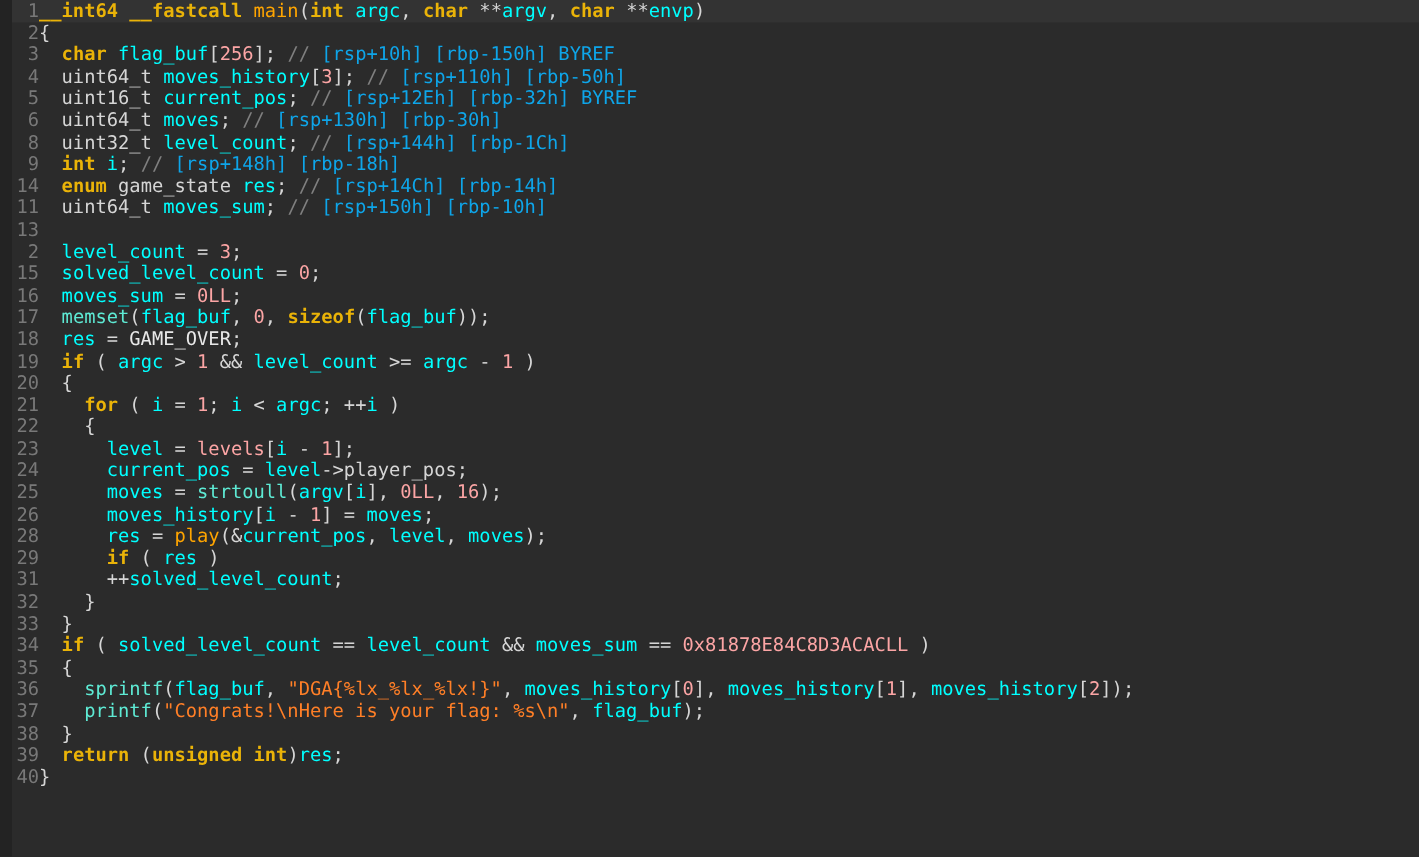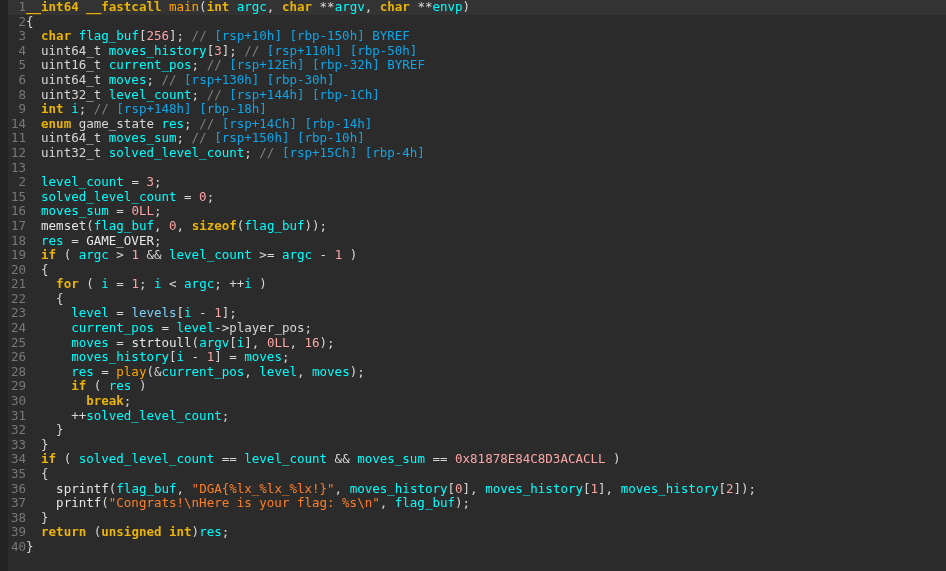--- a/index.html
+++ b/index.html
@@ -66,22 +66,22 @@
     margin-right: 0px;
   }
 
   .codetext {
     display: inline;
   }
 
   
   .t-kw      { color: #eab308; font-weight: bold; }  
   .t-var     { color: #00ffff; text-align: right; }                      
-  .t-gvar    { color: #7dd3fc; }                      
-  .t-func    { color: #e5e5e5; margin-top: 41px; }                      
+  .t-gvar    { color: #fca5a5; }                      
+  .t-func    { color: #5eead4; margin-top: 41px; }                      
   .t-ufunc   { color: #ffa500; }                      
   .t-num     { color: #fca5a5; }                      
   .t-str     { color: #ff7f27; }                      
   .t-punc    { color: #d6d6d6; }                      
   .t-plain   { color: #d6d6d6; }                      
   .t-cmt     { color: #808080; }                      
   .t-cmtloc  { color: #0ea5e9; }                      
   .t-enum    { color: #e8e8e8; }                      
   .t-blank   { color: #2b2b2b; }
 </style>
@@ -94,38 +94,36 @@
       <div class="code-line current"><span class="lineno">1</span><span class="codetext"><span class="t-kw">__int64 __fastcall </span><span class="t-ufunc">main</span><span class="t-punc">(</span><span class="t-kw">int </span><span class="t-var">argc</span><span class="t-punc">, </span><span class="t-kw">char </span><span class="t-punc">**</span><span class="t-var">argv</span><span class="t-punc">, </span><span class="t-kw">char </span><span class="t-punc">**</span><span class="t-var">envp</span><span class="t-punc">)</span></span></div>
       <div class="code-line"><span class="lineno">2</span><span class="codetext"><span class="t-punc">{</span></span></div>
       <div class="code-line"><span class="lineno">3</span><span class="codetext"><span class="t-plain">  </span><span class="t-kw">char </span><span class="t-var">flag_buf</span><span class="t-punc">[</span><span class="t-num">256</span><span class="t-punc">]; </span><span class="t-cmt">// </span><span class="t-cmtloc">[rsp+10h] [rbp-150h] BYREF</span></span></div>
       <div class="code-line"><span class="lineno">4</span><span class="codetext"><span class="t-plain">  uint64_t </span><span class="t-var">moves_history</span><span class="t-punc">[</span><span class="t-num">3</span><span class="t-punc">]; </span><span class="t-cmt">// </span><span class="t-cmtloc">[rsp+110h] [rbp-50h]</span></span></div>
       <div class="code-line"><span class="lineno">5</span><span class="codetext"><span class="t-plain">  uint16_t </span><span class="t-var">current_pos</span><span class="t-punc">; </span><span class="t-cmt">// </span><span class="t-cmtloc">[rsp+12Eh] [rbp-32h] BYREF</span></span></div>
       <div class="code-line"><span class="lineno">6</span><span class="codetext"><span class="t-plain">  uint64_t </span><span class="t-var">moves</span><span class="t-punc">; </span><span class="t-cmt">// </span><span class="t-cmtloc">[rsp+130h] [rbp-30h]</span></span></div>
       <div class="code-line"><span class="lineno">8</span><span class="codetext"><span class="t-plain">  uint32_t </span><span class="t-var">level_count</span><span class="t-punc">; </span><span class="t-cmt">// </span><span class="t-cmtloc">[rsp+144h] [rbp-1Ch]</span></span></div>
       <div class="code-line"><span class="lineno">9</span><span class="codetext"><span class="t-plain">  </span><span class="t-kw">int </span><span class="t-var">i</span><span class="t-punc">; </span><span class="t-cmt">// </span><span class="t-cmtloc">[rsp+148h] [rbp-18h]</span></span></div>
       <div class="code-line"><span class="lineno">14</span><span class="codetext"><span class="t-plain">  </span><span class="t-kw">enum </span><span class="t-plain">game_state </span><span class="t-var">res</span><span class="t-punc">; </span><span class="t-cmt">// </span><span class="t-cmtloc">[rsp+14Ch] [rbp-14h]</span></span></div>
       <div class="code-line"><span class="lineno">11</span><span class="codetext"><span class="t-plain">  uint64_t </span><span class="t-var">moves_sum</span><span class="t-punc">; </span><span class="t-cmt">// </span><span class="t-cmtloc">[rsp+150h] [rbp-10h]</span></span></div>
-      <div class="code-line"><span class="lineno">12</span><span class="codetext"><span class="t-plain">  uint32_t </span><span class="t-var">solved_level_count</span><span class="t-punc">; </span><span class="t-cmt">// </span><span class="t-cmtloc">[rsp+15Ch] [rbp-4h]</span></span></div>
       <div class="code-line"><span class="lineno">13</span><span class="codetext"><span class="t-blank"> </span></span></div>
       <div class="code-line"><span class="lineno">2</span><span class="codetext"><span class="t-plain">  </span><span class="t-var">level_count</span><span class="t-punc"> = </span><span class="t-num">3</span><span class="t-punc">;</span></span></div>
       <div class="code-line"><span class="lineno">15</span><span class="codetext"><span class="t-plain">  </span><span class="t-var">solved_level_count</span><span class="t-punc"> = </span><span class="t-num">0</span><span class="t-punc">;</span></span></div>
       <div class="code-line"><span class="lineno">16</span><span class="codetext"><span class="t-plain">  </span><span class="t-var">moves_sum</span><span class="t-punc"> = </span><span class="t-num">0LL</span><span class="t-punc">;</span></span></div>
       <div class="code-line"><span class="lineno">17</span><span class="codetext"><span class="t-plain">  </span><span class="t-func">memset</span><span class="t-punc">(</span><span class="t-var">flag_buf</span><span class="t-punc">, </span><span class="t-num">0</span><span class="t-punc">, </span><span class="t-kw">sizeof</span><span class="t-punc">(</span><span class="t-var">flag_buf</span><span class="t-punc">));</span></span></div>
       <div class="code-line"><span class="lineno">18</span><span class="codetext"><span class="t-plain">  </span><span class="t-var">res</span><span class="t-punc"> = </span><span class="t-enum">GAME_OVER</span><span class="t-punc">;</span></span></div>
       <div class="code-line"><span class="lineno">19</span><span class="codetext"><span class="t-plain">  </span><span class="t-kw">if</span><span class="t-punc"> ( </span><span class="t-var">argc</span><span class="t-punc"> &gt; </span><span class="t-num">1</span><span class="t-punc"> &amp;&amp; </span><span class="t-var">level_count</span><span class="t-punc"> &gt;= </span><span class="t-var">argc</span><span class="t-punc"> - </span><span class="t-num">1</span><span class="t-punc"> )</span></span></div>
       <div class="code-line"><span class="lineno">20</span><span class="codetext"><span class="t-punc">  {</span></span></div>
       <div class="code-line"><span class="lineno">21</span><span class="codetext"><span class="t-plain">    </span><span class="t-kw">for</span><span class="t-punc"> ( </span><span class="t-var">i</span><span class="t-punc"> = </span><span class="t-num">1</span><span class="t-punc">; </span><span class="t-var">i</span><span class="t-punc"> &lt; </span><span class="t-var">argc</span><span class="t-punc">; ++</span><span class="t-var">i</span><span class="t-punc"> )</span></span></div>
       <div class="code-line"><span class="lineno">22</span><span class="codetext"><span class="t-punc">    {</span></span></div>
       <div class="code-line"><span class="lineno">23</span><span class="codetext"><span class="t-plain">      </span><span class="t-var">level</span><span class="t-punc"> = </span><span class="t-gvar">levels</span><span class="t-punc">[</span><span class="t-var">i</span><span class="t-punc"> - </span><span class="t-num">1</span><span class="t-punc">];</span></span></div>
       <div class="code-line"><span class="lineno">24</span><span class="codetext"><span class="t-plain">      </span><span class="t-var">current_pos</span><span class="t-punc"> = </span><span class="t-var">level</span><span class="t-punc">-&gt;</span><span class="t-plain">player_pos</span><span class="t-punc">;</span></span></div>
       <div class="code-line"><span class="lineno">25</span><span class="codetext"><span class="t-plain">      </span><span class="t-var">moves</span><span class="t-punc"> = </span><span class="t-func">strtoull</span><span class="t-punc">(</span><span class="t-var">argv</span><span class="t-punc">[</span><span class="t-var">i</span><span class="t-punc">], </span><span class="t-num">0LL</span><span class="t-punc">, </span><span class="t-num">16</span><span class="t-punc">);</span></span></div>
       <div class="code-line"><span class="lineno">26</span><span class="codetext"><span class="t-plain">      </span><span class="t-var">moves_history</span><span class="t-punc">[</span><span class="t-var">i</span><span class="t-punc"> - </span><span class="t-num">1</span><span class="t-punc">] = </span><span class="t-var">moves</span><span class="t-punc">;</span></span></div>
       <div class="code-line"><span class="lineno">28</span><span class="codetext"><span class="t-plain">      </span><span class="t-var">res</span><span class="t-punc"> = </span><span class="t-ufunc">play</span><span class="t-punc">(&amp;</span><span class="t-var">current_pos</span><span class="t-punc">, </span><span class="t-var">level</span><span class="t-punc">, </span><span class="t-var">moves</span><span class="t-punc">);</span></span></div>
       <div class="code-line"><span class="lineno">29</span><span class="codetext"><span class="t-plain">      </span><span class="t-kw">if</span><span class="t-punc"> ( </span><span class="t-var">res</span><span class="t-punc"> )</span></span></div>
-      <div class="code-line"><span class="lineno">30</span><span class="codetext"><span class="t-plain">        </span><span class="t-kw">break</span><span class="t-punc">;</span></span></div>
       <div class="code-line"><span class="lineno">31</span><span class="codetext"><span class="t-plain">      </span><span class="t-punc">++</span><span class="t-var">solved_level_count</span><span class="t-punc">;</span></span></div>
       <div class="code-line"><span class="lineno">32</span><span class="codetext"><span class="t-punc">    }</span></span></div>
       <div class="code-line"><span class="lineno">33</span><span class="codetext"><span class="t-punc">  }</span></span></div>
       <div class="code-line"><span class="lineno">34</span><span class="codetext"><span class="t-plain">  </span><span class="t-kw">if</span><span class="t-punc"> ( </span><span class="t-var">solved_level_count</span><span class="t-punc"> == </span><span class="t-var">level_count</span><span class="t-punc"> &amp;&amp; </span><span class="t-var">moves_sum</span><span class="t-punc"> == </span><span class="t-num">0x81878E84C8D3ACACLL</span><span class="t-punc"> )</span></span></div>
       <div class="code-line"><span class="lineno">35</span><span class="codetext"><span class="t-punc">  {</span></span></div>
       <div class="code-line"><span class="lineno">36</span><span class="codetext"><span class="t-plain">    </span><span class="t-func">sprintf</span><span class="t-punc">(</span><span class="t-var">flag_buf</span><span class="t-punc">, </span><span class="t-str">"DGA{%lx_%lx_%lx!}"</span><span class="t-punc">, </span><span class="t-var">moves_history</span><span class="t-punc">[</span><span class="t-num">0</span><span class="t-punc">], </span><span class="t-var">moves_history</span><span class="t-punc">[</span><span class="t-num">1</span><span class="t-punc">], </span><span class="t-var">moves_history</span><span class="t-punc">[</span><span class="t-num">2</span><span class="t-punc">]);</span></span></div>
       <div class="code-line"><span class="lineno">37</span><span class="codetext"><span class="t-plain">    </span><span class="t-func">printf</span><span class="t-punc">(</span><span class="t-str">"Congrats!\nHere is your flag: %s\n"</span><span class="t-punc">, </span><span class="t-var">flag_buf</span><span class="t-punc">);</span></span></div>
       <div class="code-line"><span class="lineno">38</span><span class="codetext"><span class="t-punc">  }</span></span></div>
       <div class="code-line"><span class="lineno">39</span><span class="codetext"><span class="t-plain">  </span><span class="t-kw">return</span><span class="t-punc"> (</span><span class="t-kw">unsigned int</span><span class="t-punc">)</span><span class="t-var">res</span><span class="t-punc">;</span></span></div>
       <div class="code-line"><span class="lineno">40</span><span class="codetext"><span class="t-punc">}</span></span></div>

